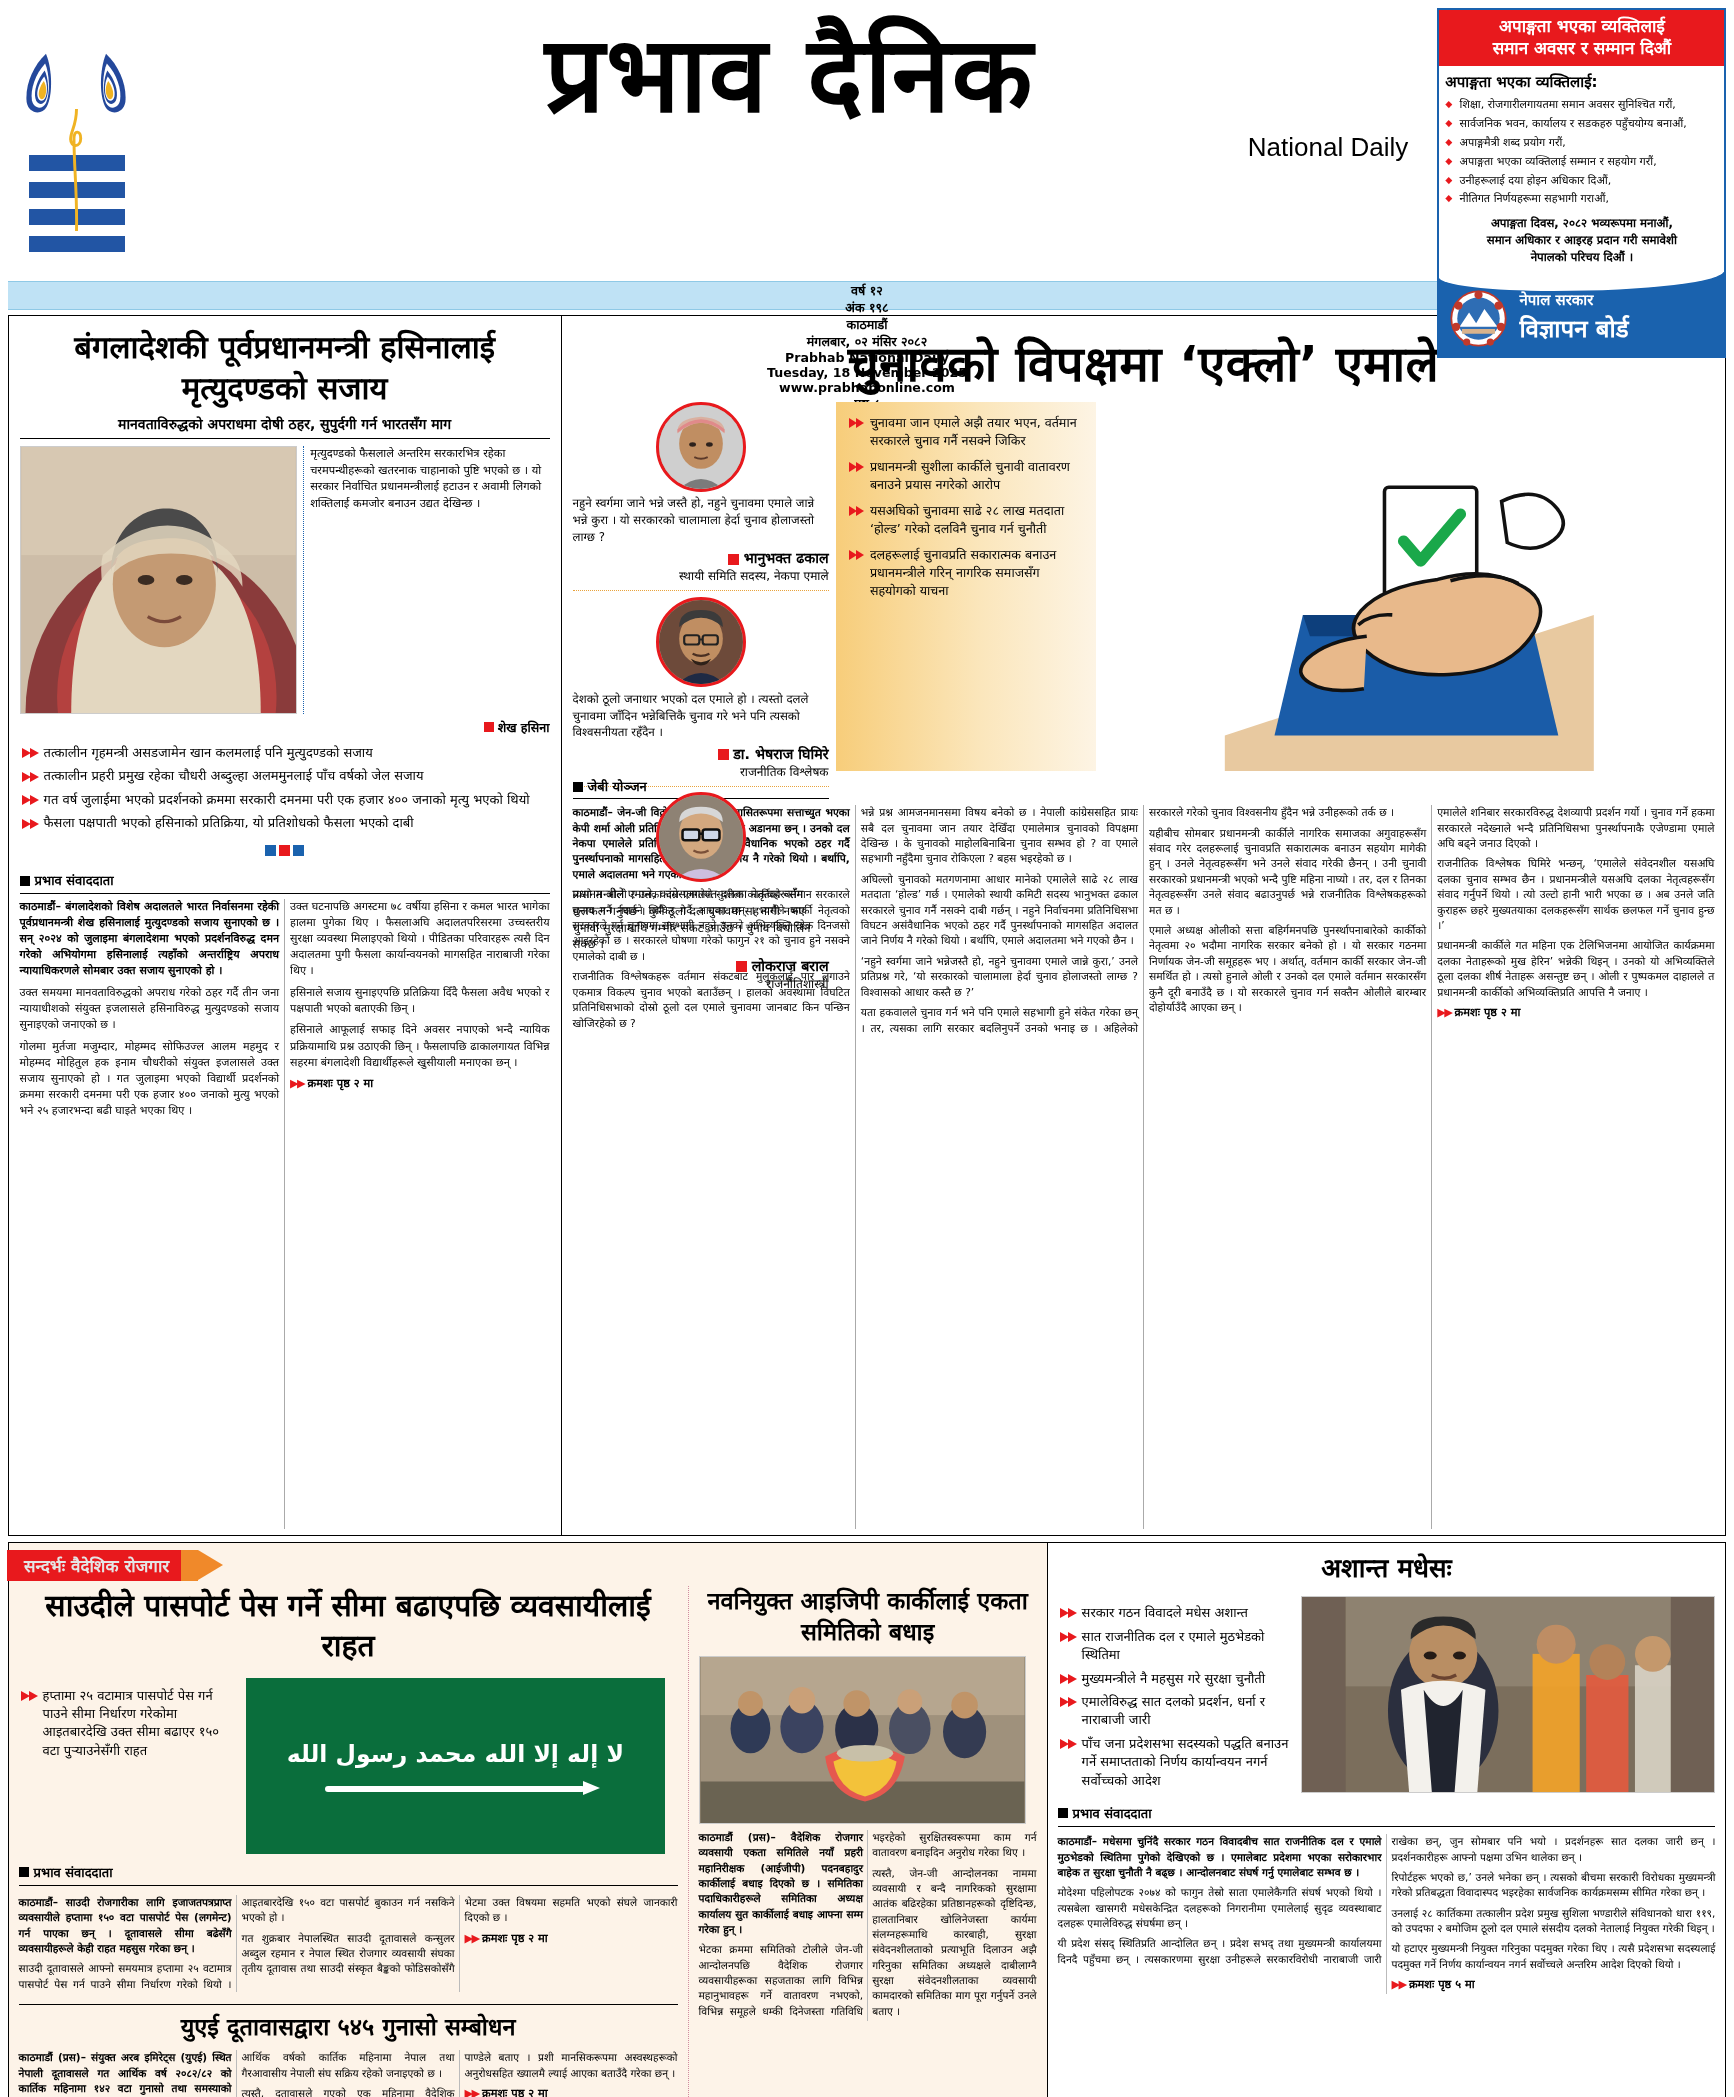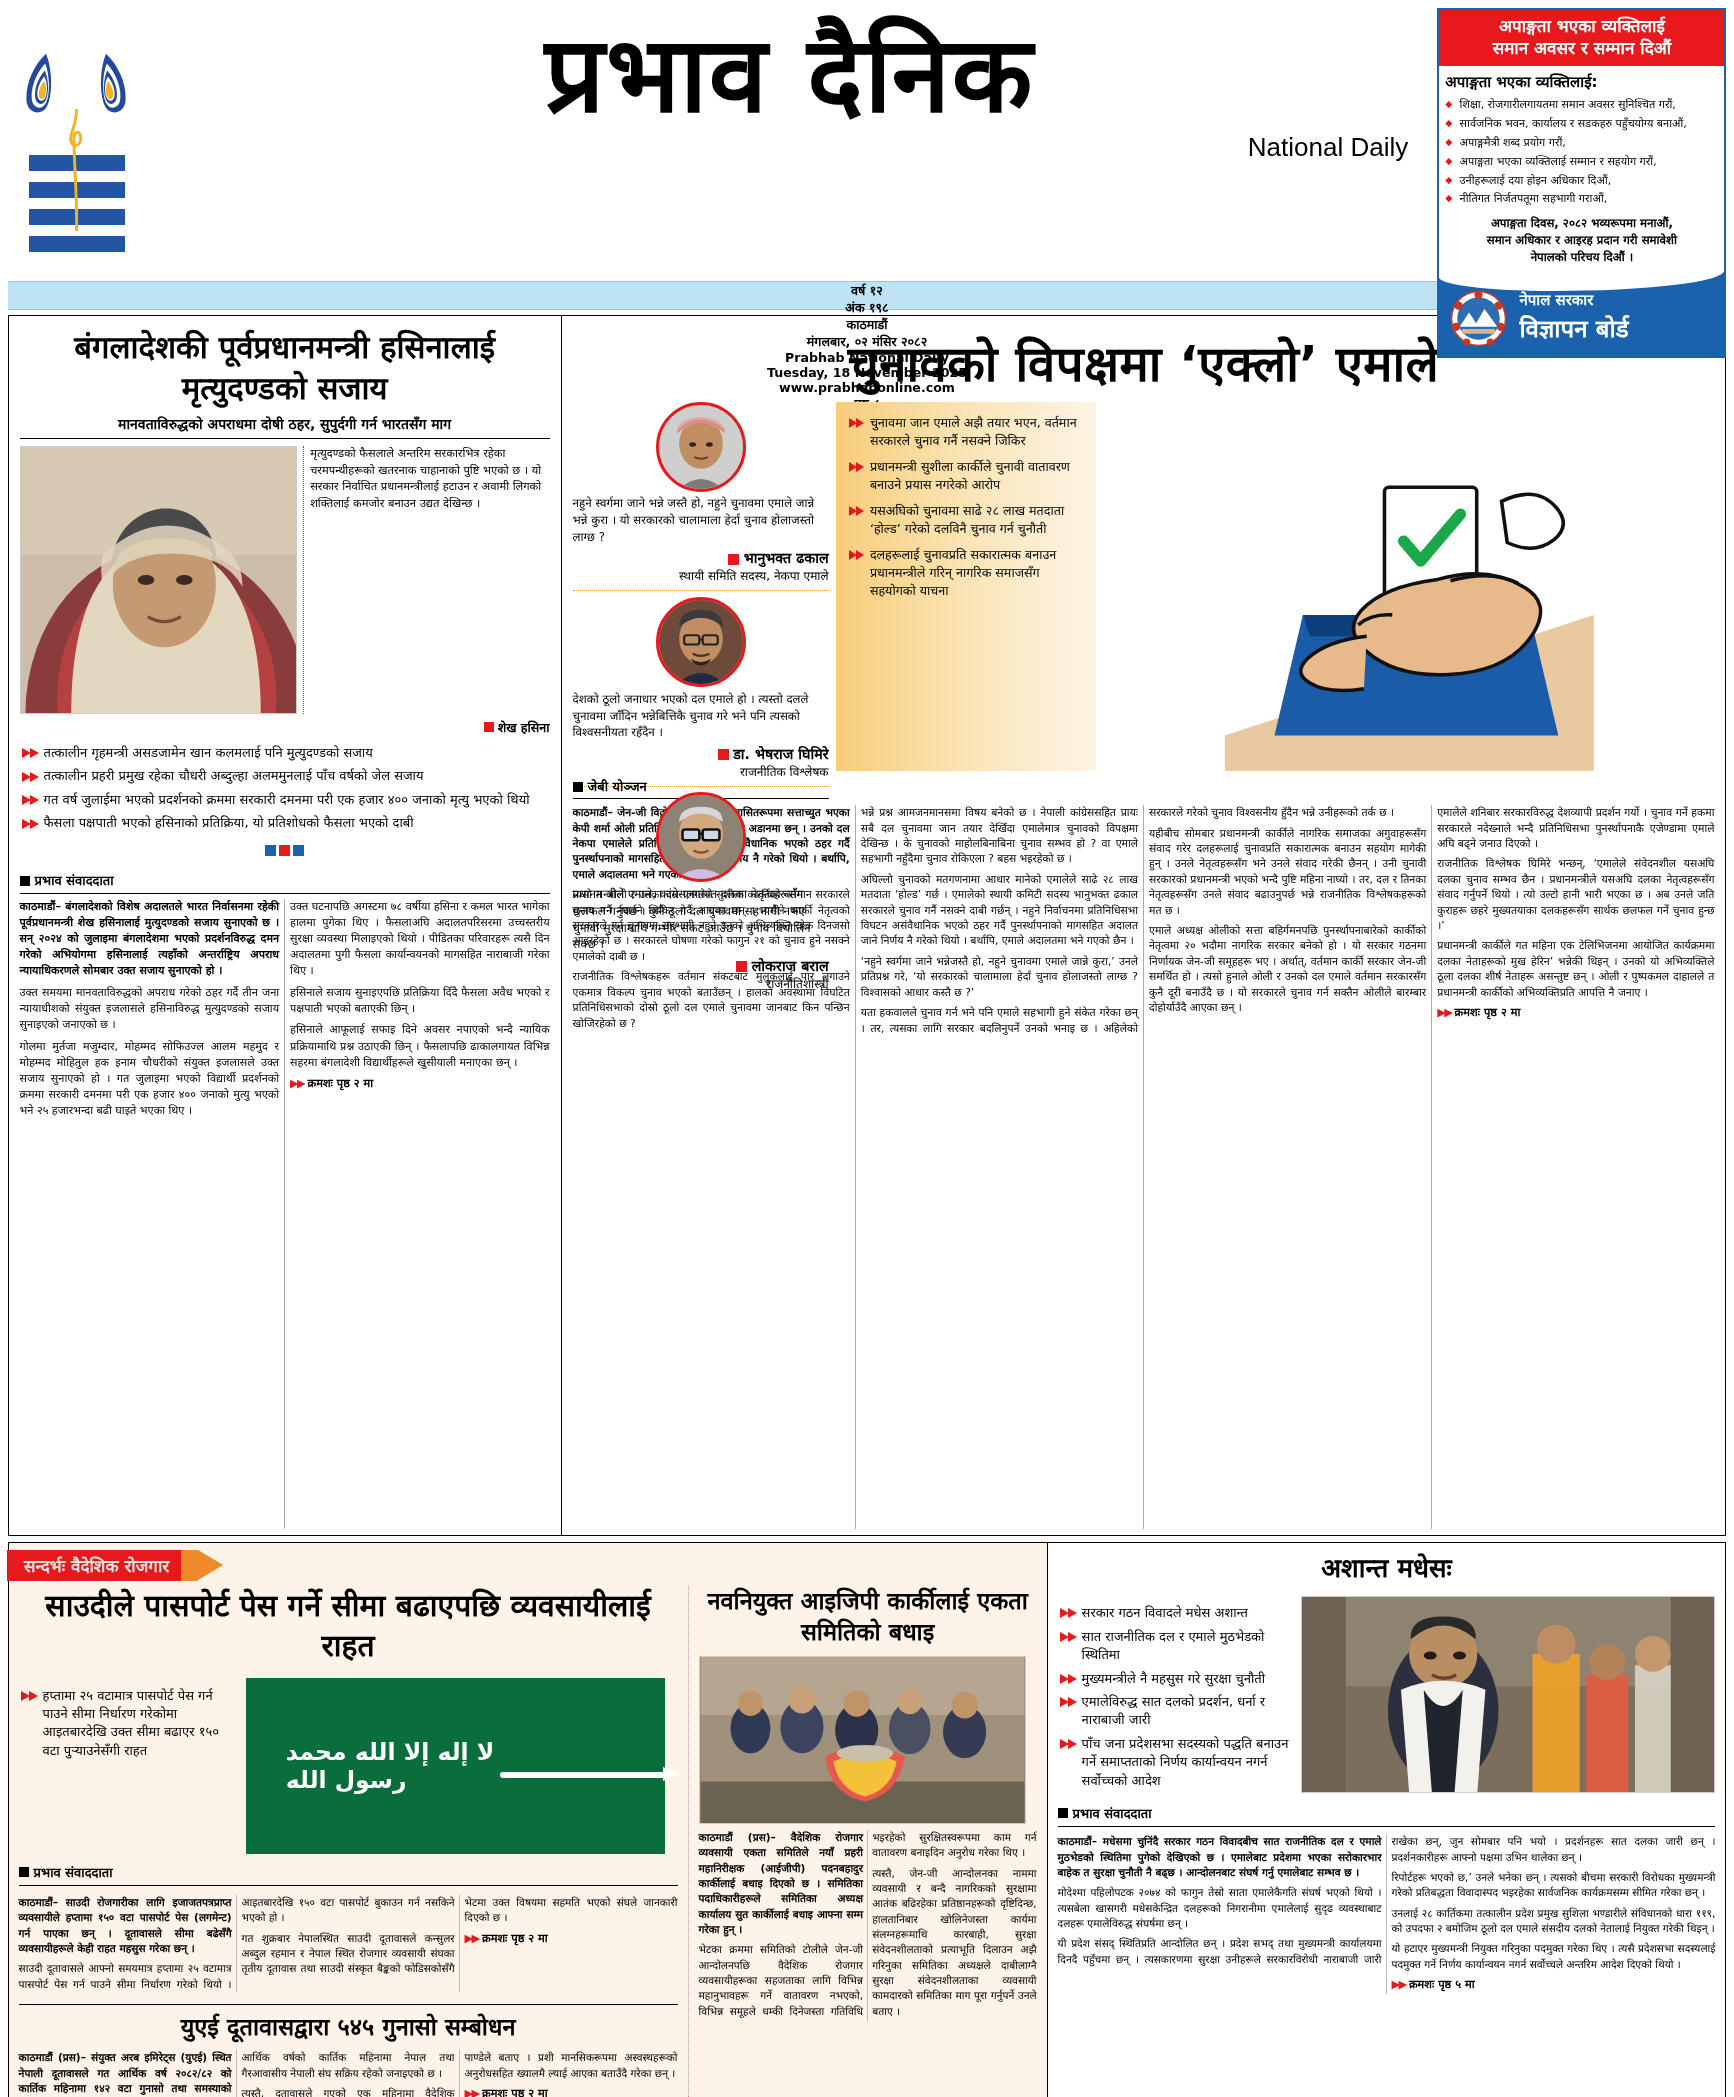--- a/index.html
+++ b/index.html
@@ -134,21 +134,21 @@
   .bl-cols { display:flex; gap:0; height:629px; }
   .bl-main { flex:1; padding-right:10px; border-right:1.3px dotted #d08ca0; }
   .bl-side { width:348px; padding-left:10px; }
 
   .hl-bot { font-size:30px; font-weight:bold; text-align:center; line-height:1.36; }
   .hl-bot2 { font-size:23.5px; font-weight:bold; text-align:center; line-height:1.34; }
 
   .flag-row { display:flex; gap:9.2px; margin-top:11px; }
   .flag-bullets { width:218px; }
   .flag-bullets li { font-size:12.6px; }
-  .saudi-flag { width:419px; height:176px; background:#0a6e3c; position:relative; display:flex; flex-direction:row; align-items:center; justify-content:center;padding-left:40px; }
+  .saudi-flag { width:419px; height:176px; background:#0a6e3c; position:relative; display:flex; flex-direction:column; align-items:center; justify-content:center; }
   .saudi-script { color:#fff; font-size:23.5px; letter-spacing:2.5px; font-weight:bold; }
   .saudi-sword { width:260px; height:6.7px; background:#fff; margin-top:17.6px; border-radius:3.4px; position:relative; }
   .saudi-sword:after { content:""; position:absolute; right:-15px; top:-4.2px; width:0; height:0; border-left:17px solid #fff; border-top:7.6px solid transparent; border-bottom:7.6px solid transparent; }
 
   .bl-text-cols { columns:3; column-gap:10px; column-rule:0.4px solid #bbb; font-size:10.5px; line-height:1.46; text-align:justify; margin-top:9.2px; }
   .bl-text-cols p { margin-bottom:5px; }
 
   .uae-sec { margin-top:11.7px; border-top:1.3px solid #000; padding-top:7.6px; }
   .uae-cols { columns:3; column-gap:10px; column-rule:0.4px solid #bbb; font-size:10.5px; line-height:1.46; text-align:justify; margin-top:6.7px; }
   .uae-cols p { margin-bottom:5px; }
@@ -216,21 +216,21 @@
         <div>समान अवसर र सम्मान दिऔं</div>
       </div>
       <div class="ad-body">
         <div class="ad-lead">अपाङ्गता भएका व्यक्तिलाई:</div>
         <ul class="ad-list">
           <li>शिक्षा, रोजगारीलगायतमा समान अवसर सुनिश्चित गरौं,</li>
           <li>सार्वजनिक भवन, कार्यालय र सडकहरु पहुँचयोग्य बनाऔं,</li>
           <li>अपाङ्गमैत्री शब्द प्रयोग गरौं,</li>
           <li>अपाङ्गता भएका व्यक्तिलाई सम्मान र सहयोग गरौं,</li>
           <li>उनीहरूलाई दया होइन अधिकार दिऔं,</li>
-          <li>नीतिगत निर्जतपतूमा सहभागी गराऔं,</li>
+          <li>नीतिगत निर्णयहरूमा सहभागी गराऔं,</li>
         </ul>
         <div class="ad-tail">
           <div>अपाङ्गता दिवस, २०८२ भव्यरूपमा मनाऔं,</div>
           <div>समान अधिकार र आइरह प्रदान गरी समावेशी</div>
           <div>नेपालको परिचय दिऔं ।</div>
         </div>
       </div>
       <div class="ad-footer">
         <div class="ad-wave"></div>
         <div class="ad-emblem">

